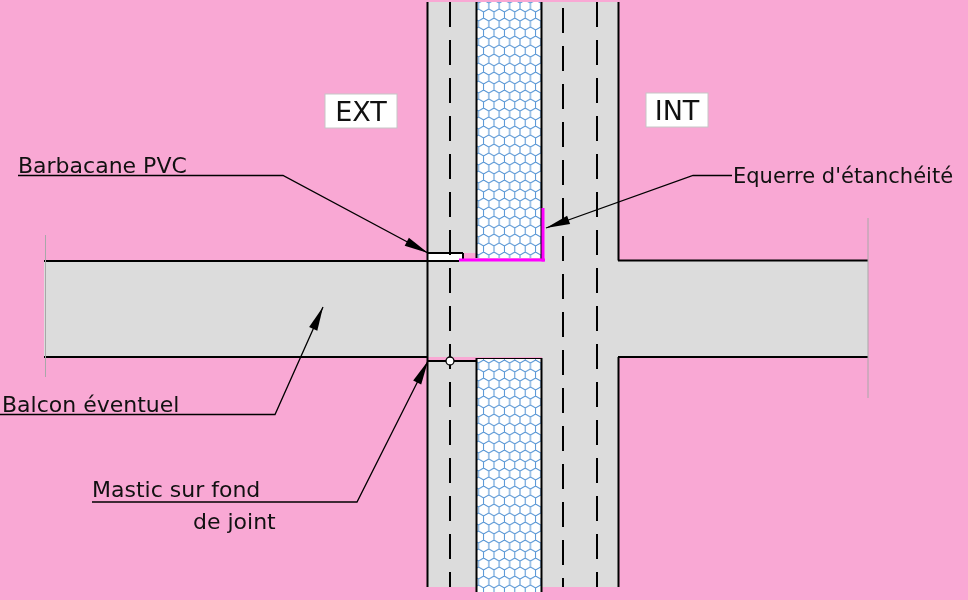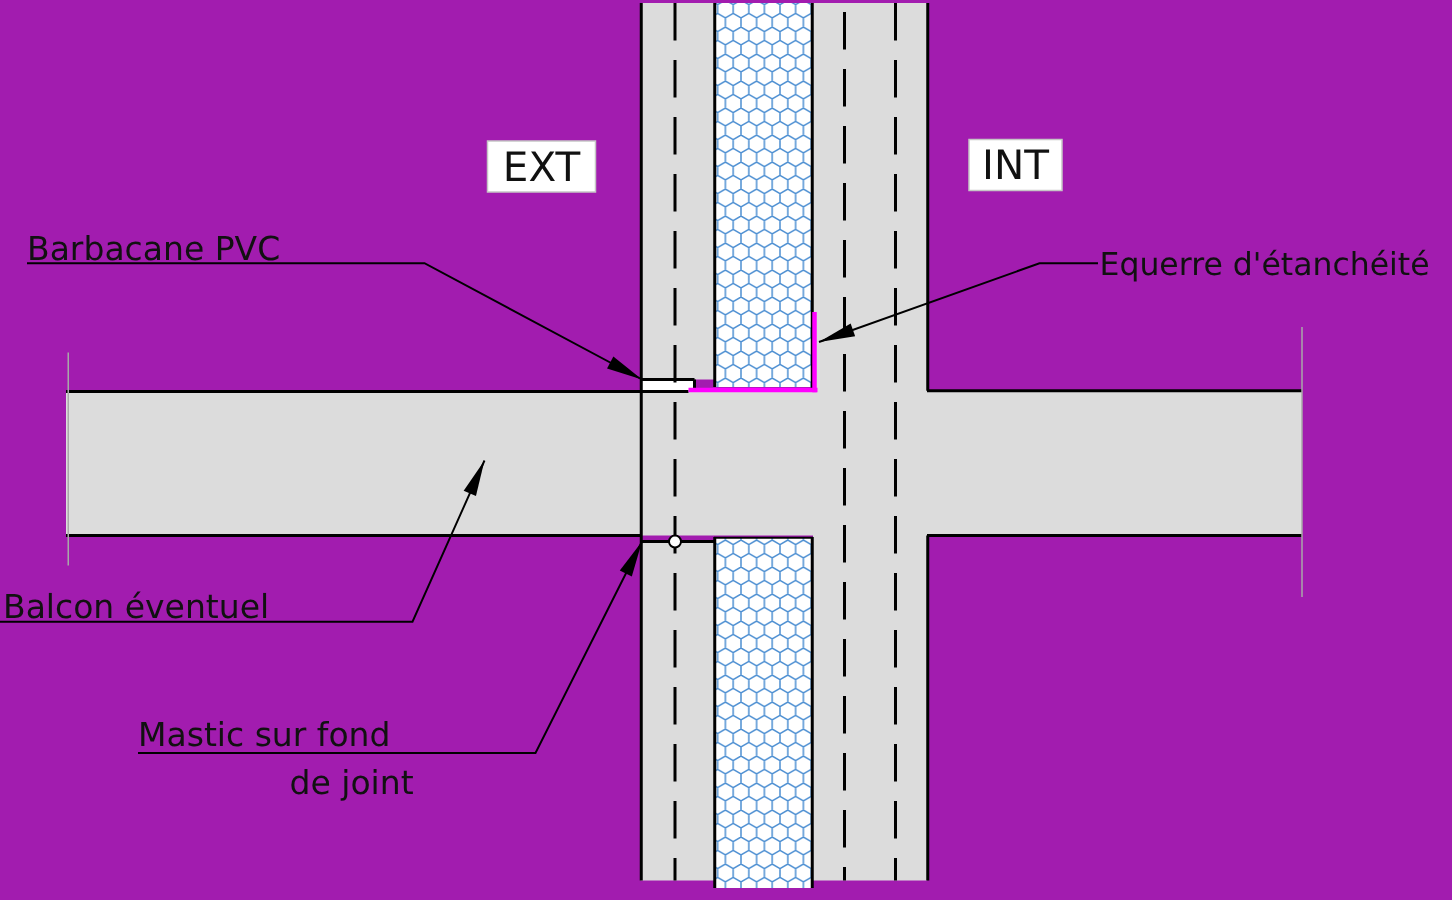--- a/index.html
+++ b/index.html
@@ -1,16 +1,16 @@
 <!DOCTYPE html>
 <html><head>
 <meta charset="utf-8">
 <style>
   html,body{margin:0;padding:0;background:#ffffff;}
-  .stage{width:968px;height:600px;position:relative;background:#a21caf;overflow:hidden;}
+  .stage{width:968px;height:600px;position:relative;background:#f9a8d4;overflow:hidden;}
   svg{display:block;}
   .lbl{font-family:"DejaVu Sans", sans-serif;font-size:22px;fill:#111111;}
   .lbl-sm{font-family:"DejaVu Sans", sans-serif;font-size:21px;fill:#111111;}
   .zone{font-family:"DejaVu Sans", sans-serif;font-size:27px;fill:#111111;text-anchor:middle;}
   .struct{stroke:#000000;stroke-width:2;fill:none;}
   .thin{stroke:#000000;stroke-width:1.2;fill:none;}
   .dash{stroke:#000000;stroke-width:2;fill:none;stroke-dasharray:25 13;}
   .leader{stroke:#000000;stroke-width:1.3;fill:none;}
   .arrow{fill:#000000;stroke:none;}
   .breakline{stroke:#a8a8a8;stroke-width:1;fill:none;}

